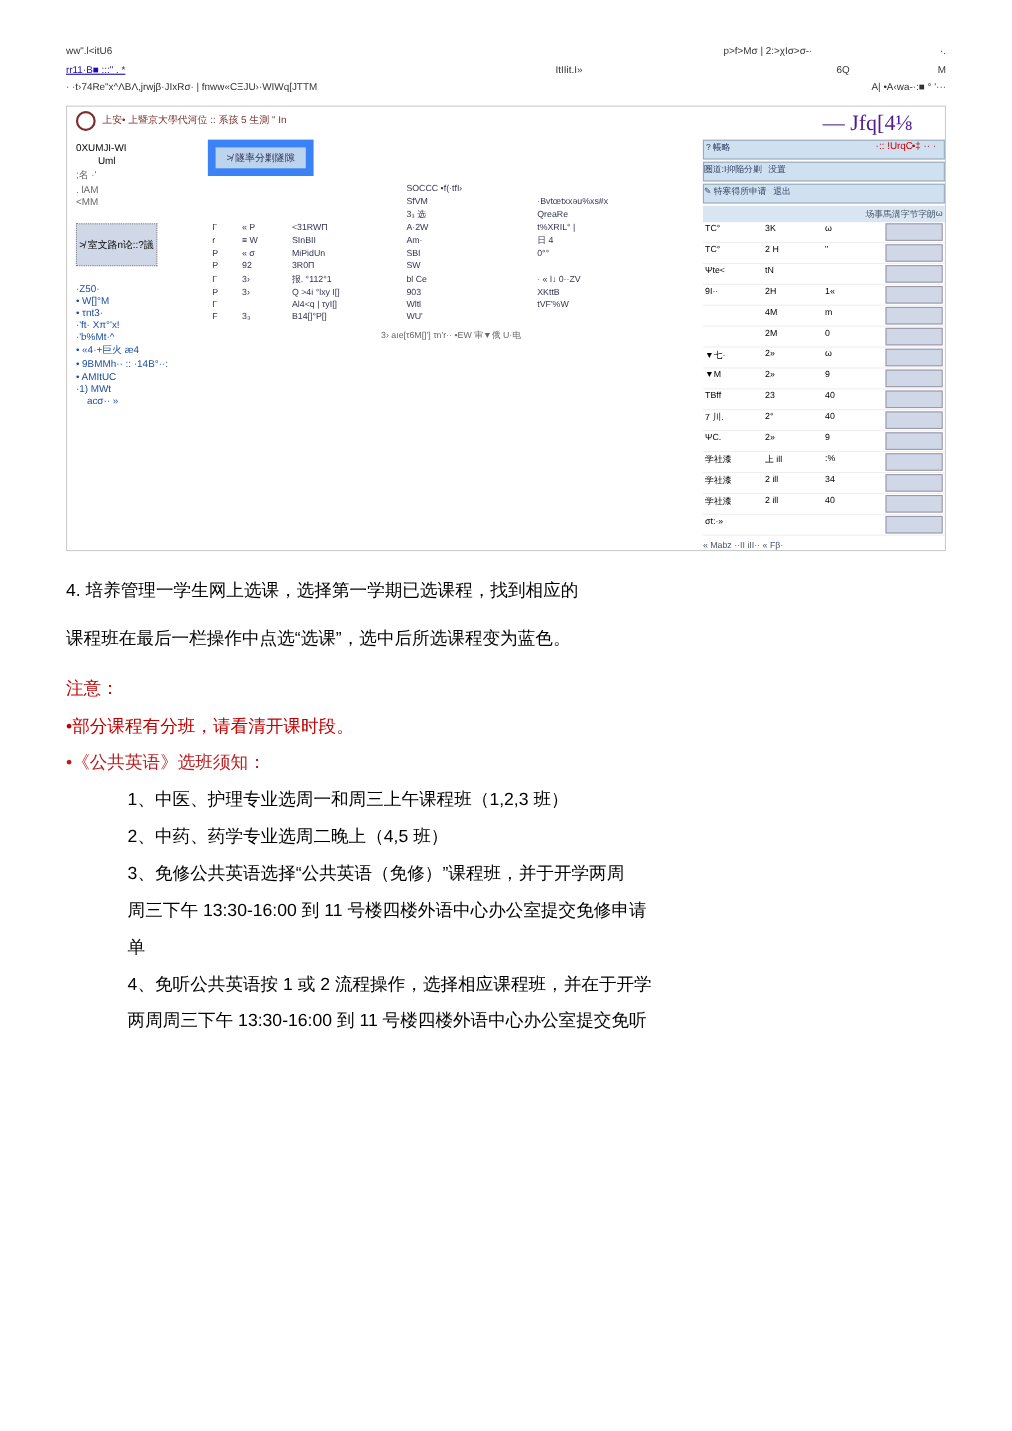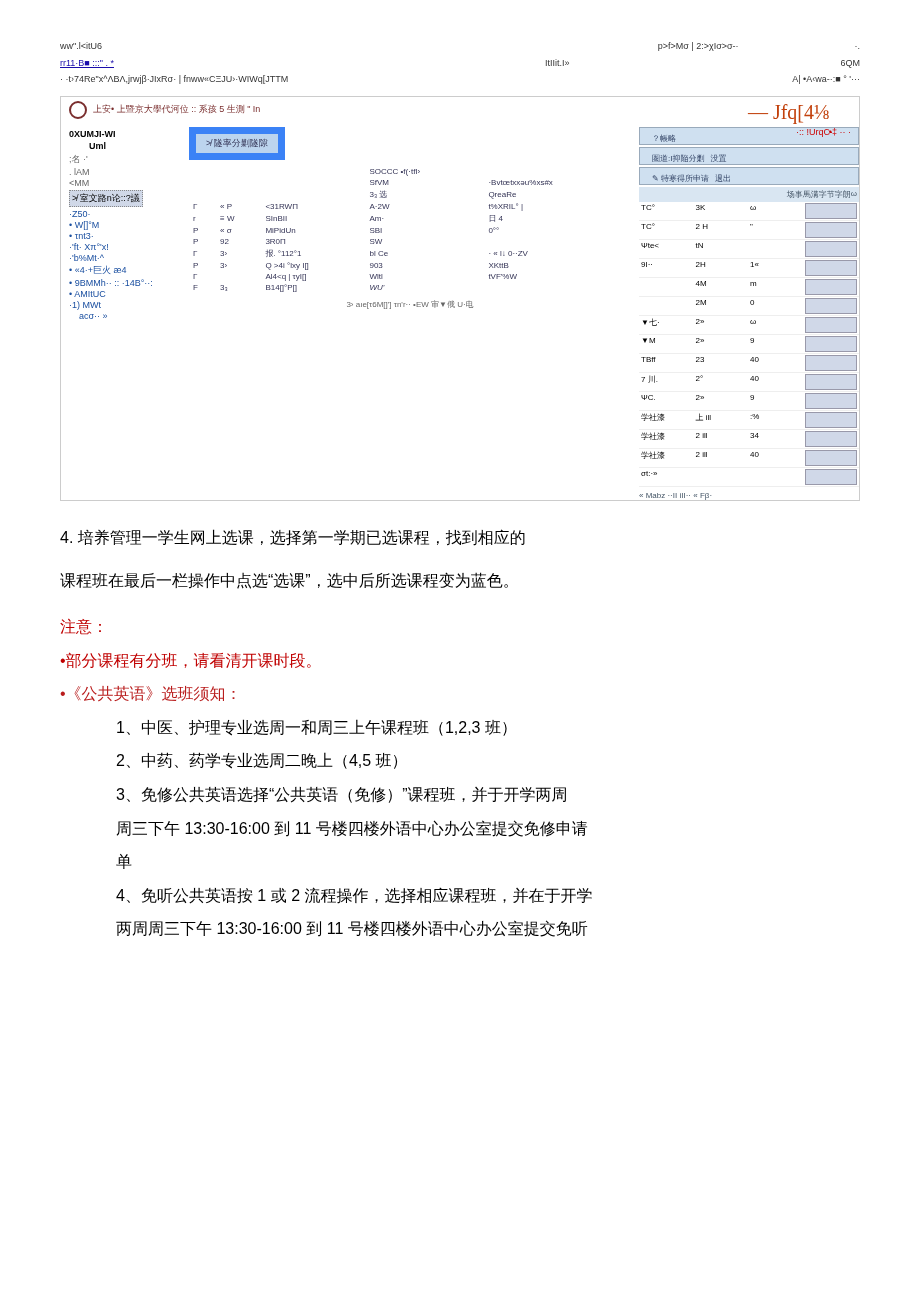--- a/index.html
+++ b/index.html
@@ -5,39 +5,39 @@
   body{margin:0;font-family:"Microsoft YaHei","SimSun",Arial,sans-serif;background:#fff;color:#000}
   .page{width:920px;margin:0 auto;padding:40px 60px;box-sizing:border-box}
   .garble{font-size:9px;line-height:1.4;color:#333}
   .garble a{color:#1a0dab;text-decoration:underline}
   .topbar{display:flex;justify-content:space-between;margin-bottom:4px}
   .topbar2{display:flex;justify-content:space-between;margin-bottom:4px}
   .screenshot{border:1px solid #ccc;padding:4px 0 0 0;margin-top:10px;position:relative;background:#fff}
   .ss-hdr{display:flex;align-items:center;gap:6px;padding:0 8px}
   .circle{width:14px;height:14px;border:2px solid #7a2e2e;border-radius:50%;display:inline-block}
   .ss-hdr .t{font-size:9px;color:#7a2e2e}
-  .ss-right-title{position:absolute;right:30px;top:4px;font-size:20px;color:#c2410c;font-family:serif}
+  .ss-right-title{position:absolute;right:30px;top:4px;font-size:20px;color:#4c1d95;font-family:serif}
   .ss-sub{position:absolute;right:26px;top:30px;font-size:9px;color:#c00}
   .ss-sub2{position:absolute;right:8px;top:30px;font-size:9px;color:#c00}
   .ss-body{display:flex;margin-top:8px}
   .sidebar{width:120px;font-size:9px;padding-left:8px}
-  .sidebar .hd{font-weight:bold;margin:2px 0;color:#000}
+  .sidebar .hd{font-weight:normal;margin:2px 0;color:#000}
   .sidebar .lbl{color:#666;margin:1px 0}
   .sidebar .link{color:#1a4fa0;margin:1px 0}
-  .sidebar .sel{background:#d0d8e8;padding:1px 2px;margin:1px 0;display:inline-block;border:1px dotted #888}
+  .sidebar .sel{background:#d0d8e8;padding:12px 2px;margin:14px 0;display:inline-block;border:1px dotted #888}
   .main{flex:1;font-size:9px;padding-right:8px}
   .btnbox{background:#bcd4ee;border:7px solid #3b82f6;display:inline-block;padding:3px 10px;font-size:9px;color:#335}
   table.gt{border-collapse:collapse;width:100%;margin-top:6px}
   table.gt td{font-size:8px;padding:1px 4px;color:#335;white-space:nowrap}
   .rtbl{width:220px;font-size:8px}
   .rtbl .rhdr{background:#d9e6f2;padding:2px;display:flex;justify-content:flex-end;color:#456}
   .rtbl .rrow{display:flex;padding:1px 2px;border-bottom:1px solid #eee;gap:4px}
   .rtbl .rrow span{flex:1}
   .rtbl .rbtn{width:18px;height:14px;background:#d0d8e8;border:1px solid #99a;display:inline-block}
-  .rtbl .bluebox{background:#cfe0f0;border:1px solid #9ab;height:16px;margin-bottom:2px;display:flex;align-items:flex-end;padding:0 12px;color:#346;gap:6px}
+  .rtbl .bluebox{background:#cfe0f0;border:1px solid #9ab;height:16px;margin-bottom:2px;display:flex;align-items:flex-start;padding:0 0;color:#346;gap:6px}
   .foot{font-size:8px;color:#666;text-align:center;margin-top:6px}
   .rfoot{font-size:8px;color:#456;text-align:left;padding-right:8px;margin-top:4px}
   .content{font-size:16px;line-height:2.1;margin-top:20px}
   .content .step{color:#000}
   .content .note-hdr{color:#c00000;margin-top:12px}
   .content .note-bullet{color:#c00000}
   .indent{margin-left:56px}
 </style>
 </head>
 <body>
@@ -48,21 +48,21 @@
     <div class="topbar">
       <span>ww".l&lt;itU6</span>
       <span style="display:flex;gap:116px">
         <span>p&gt;f&gt;Mσ | 2:&gt;χIσ&gt;σ-·</span>
         <span>·.</span>
       </span>
     </div>
     <div class="topbar2">
       <span><a>rr11·B■ :::" . *</a></span>
       <span style="margin-left:160px">ItIIit.I»</span>
-      <span style="display:flex;">
+      <span style="display:flex;gap:80px">
         <span>6Q</span>
         <span>M</span>
       </span>
     </div>
     <div class="topbar2">
       <span>·  ·t›74Re"x^ΛBΛ,jrwjβ·JIxRσ·  | fnww«CΞJU›·WIWq[JTTM</span>
       <span>A| •A‹wa-·:■ ° '···</span>
     </div>
   </div>
 
@@ -166,21 +166,21 @@
                 <td>Γ</td>
                 <td></td>
                 <td>Al4&lt;q | τyI[]</td>
                 <td>Wltl</td>
                 <td>tVF'%W</td>
               </tr>
           <tr>
                 <td>F</td>
                 <td>3₃</td>
                 <td>B14[]°P[]</td>
-                <td style="font-style:italic">WU'</td>
+                <td style="">WU'</td>
                 <td></td>
               </tr>
         </tbody>
           </table>
         <div class="foot">3› aıe[τ6M[]'] τn'r·· •EW 审▼俄 U·电</div>
       </div>
 
       <div class="rtbl">
         <div class="bluebox">
           <span>？帳略</span>

